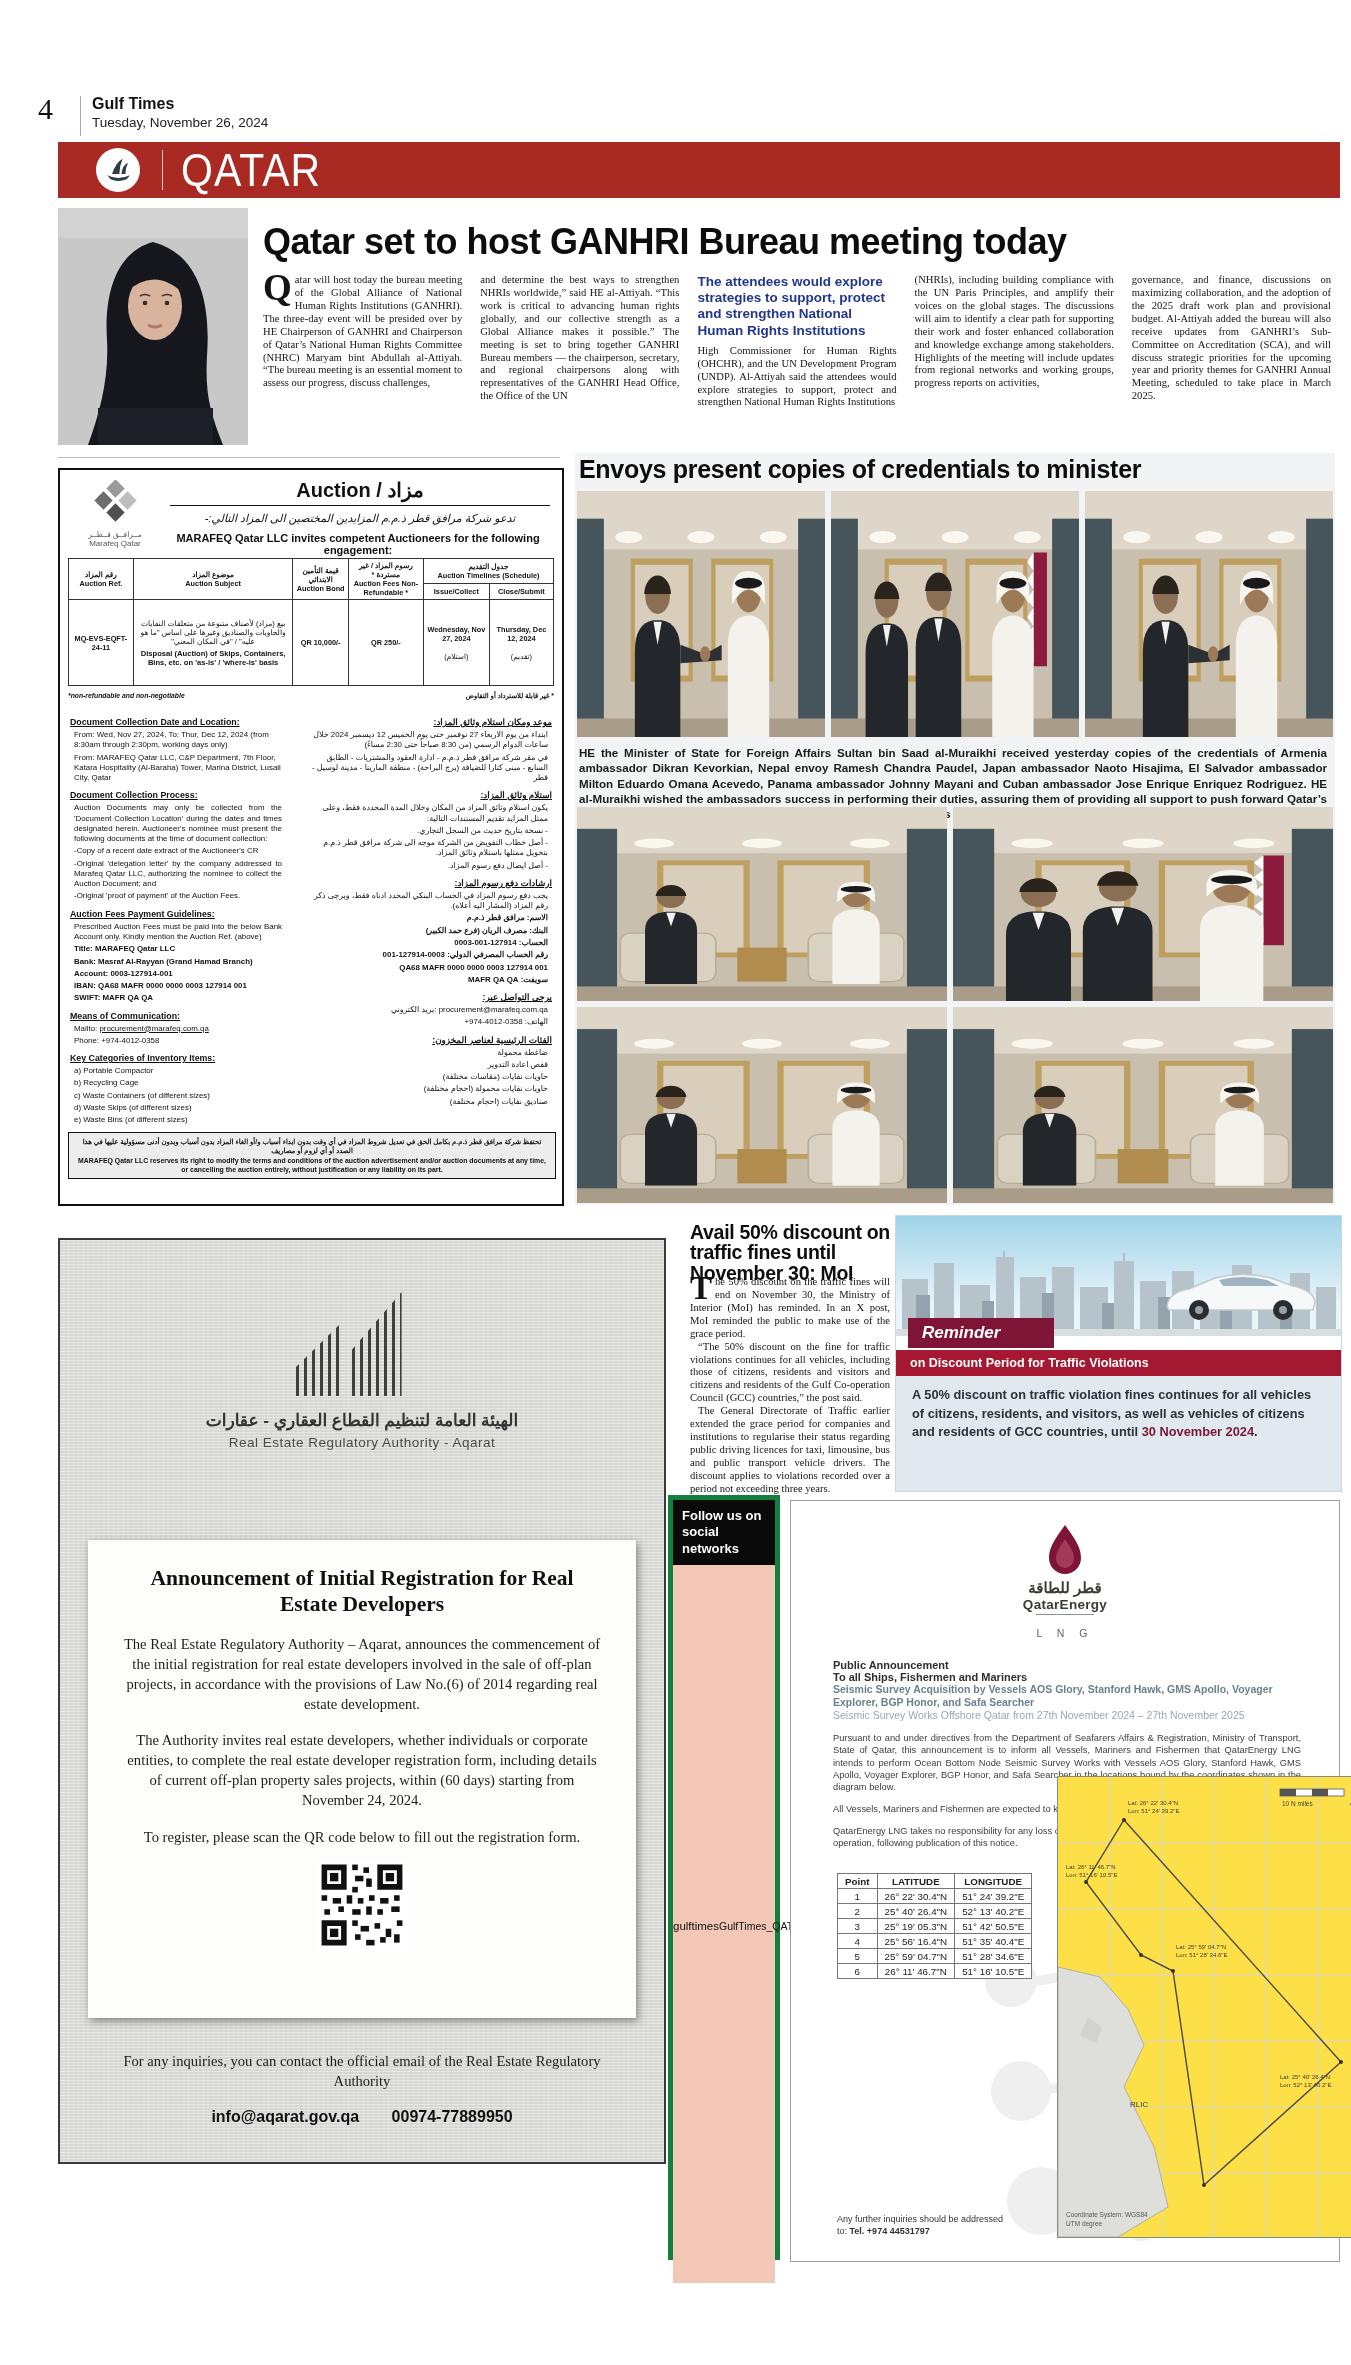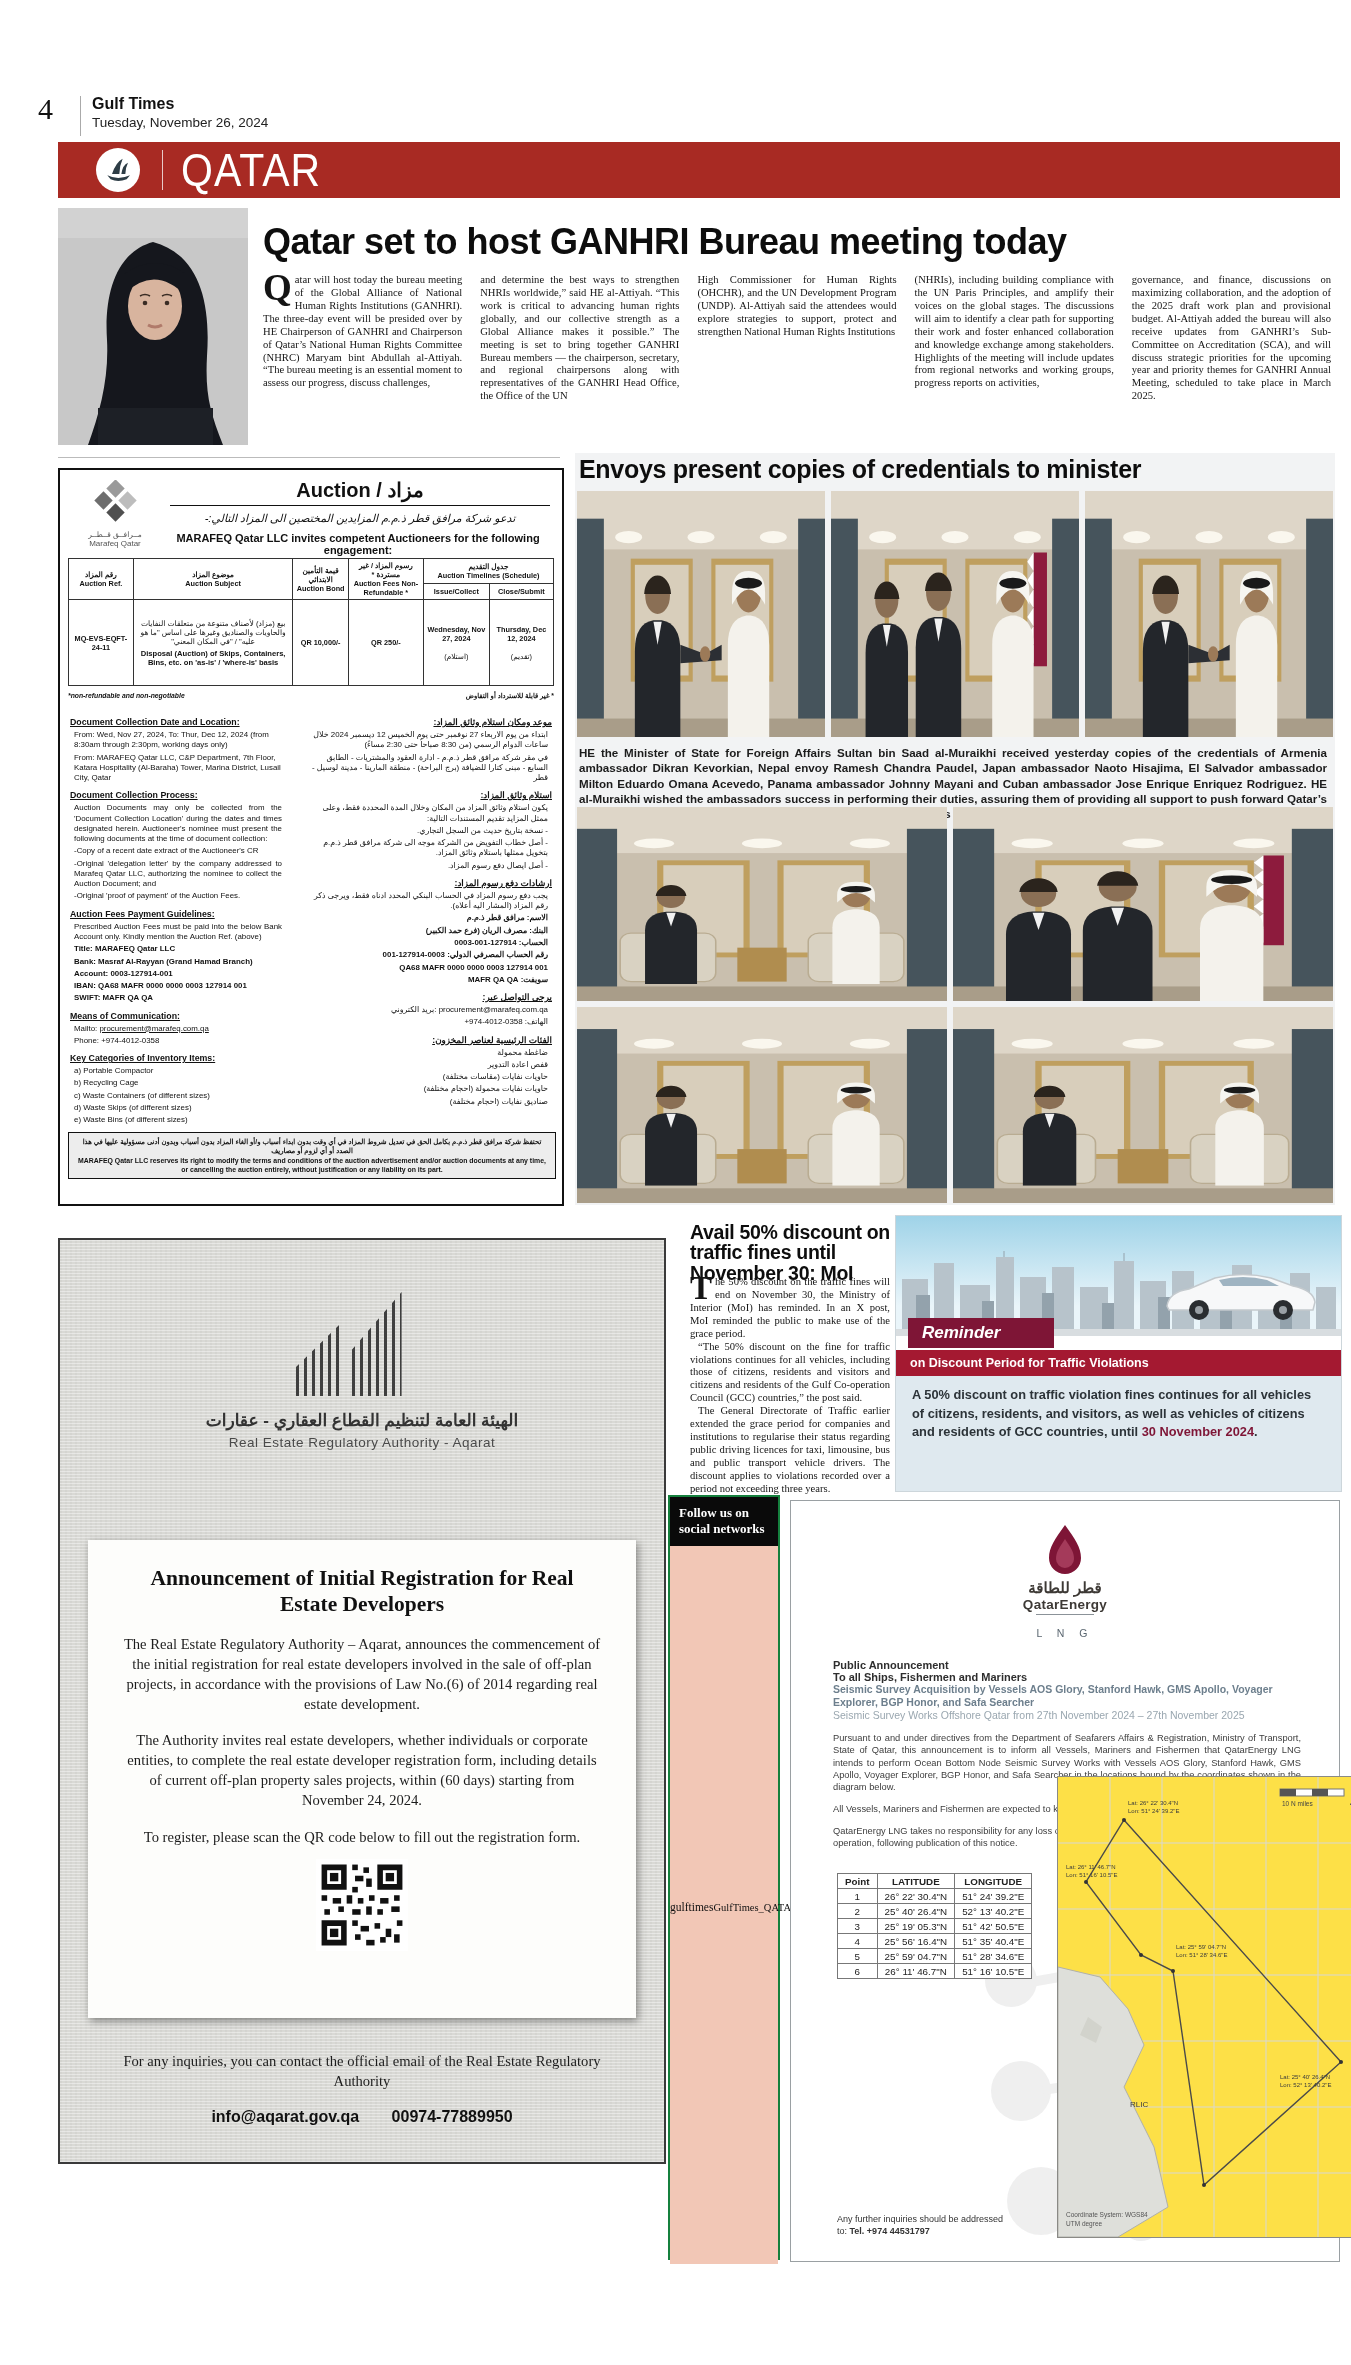--- a/index.html
+++ b/index.html
@@ -60,21 +60,21 @@
     background-image:repeating-linear-gradient(0deg,rgba(255,255,255,.4) 0 1px,rgba(0,0,0,0) 1px 3px),repeating-linear-gradient(90deg,rgba(0,0,0,.025) 0 2px,rgba(0,0,0,0) 2px 5px);}
   .aq-bars{background:repeating-linear-gradient(90deg,#3f3f3f 0 3px,rgba(0,0,0,0) 3px 8px);
     clip-path:polygon(0 100%,0 72%,34% 30%,34% 100%,42% 100%,42% 56%,80% 0,80% 100%);}
   .aq-title-ar{font-size:17px;font-weight:bold;color:#333;}
   .aq-title-en{font-size:13.5px;color:#4a4a4a;letter-spacing:.5px;}
   .aq-white{background:#fdfdfb;box-shadow:2px 3px 8px rgba(0,0,0,.4);padding:26px 34px;box-sizing:border-box;}
   .aq-head{font-family:"Liberation Serif",serif;font-size:21.5px;font-weight:bold;line-height:1.2;color:#111;}
   .aq-p{font-family:"Liberation Serif",serif;font-size:14.6px;line-height:1.38;color:#1c1c1c;margin-top:16px;}
   .aq-contact{font-size:16px;font-weight:bold;color:#111;}
   
-  .socbox{border:2px solid #15803d;background:#c2410c;font-family:Liberation Serif, serif;}
+  .socbox{border:5px solid #15803d;background:#c2410c;}
   .soc-head{background:#0a0a0a;color:#fff;font-weight:bold;font-size:13px;line-height:1.25;padding:8px 9px;}
   .soc-body{background:#f2c7b6;display:flex;flex-direction:row;align-items:center;padding-top:24px;}
   .soc-label{font-size:11.5px;color:#111;margin:7px 0 26px 0;}
   
   .qebox{border:1px solid #9aa0a3;background:#fff;}
   .qe-brand-ar{font-size:15px;font-weight:bold;color:#3d3935;}
   .qe-brand-en{font-size:13.5px;font-weight:bold;color:#3d3935;letter-spacing:.3px;}
   .qe-lng{font-size:10.5px;letter-spacing:6px;color:#5a6670;border-top:1px solid #8b9298;padding-top:12px;margin-top:2px;}
   .qe-t1{font-size:11px;font-weight:bold;color:#2e2e2e;}
   .qe-t3{font-size:10.5px;font-weight:bold;color:#6d7f8d;line-height:1.25;}
@@ -180,20 +180,21 @@
   </div>
 
   <div class="abs headline" style="left:263px;top:224px;width:1020px;">Qatar set to host GANHRI  Bureau meeting today</div>
 
   <div class="abs cols" style="left:263px;top:274px;width:1068px;height:172px;">
     <div class="col"><span class="dropcap">Q</span><span>atar will host today the bureau meeting of the Global Alliance of National Human Rights Institutions (GANHRI). The three-day event will be presided over by HE Chairperson of GANHRI and Chairperson of Qatar’s National Human Rights Committee (NHRC) Maryam bint Abdullah al-Attiyah.
 “The bureau meeting is an essential moment to assess our progress, discuss challenges,</span></div>
     <div class="col"><span>and determine the best ways to strengthen NHRIs worldwide,” said HE al-Attiyah. “This work is critical to advancing human rights globally, and our collective strength as a Global Alliance makes it possible.”
 The meeting is set to bring together GANHRI Bureau members — the chairperson, secretary, and regional chairpersons along with representatives of the GANHRI Head Office, the Office of the UN</span></div>
     <div class="col">
+      <div class="standfirst">The attendees would explore strategies to support, protect and strengthen National Human Rights Institutions</div>
       <span>High Commissioner for Human Rights (OHCHR), and the UN Development Program (UNDP).
 Al-Attiyah said the attendees would explore strategies to support, protect and strengthen National Human Rights Institutions</span>
     </div>
     <div class="col"><span>(NHRIs), including building compliance with the UN Paris Principles, and amplify their voices on the global stages. The discussions will aim to identify a clear path for supporting their work and foster enhanced collaboration and knowledge exchange among stakeholders.
 Highlights of the meeting will include updates from regional networks and working groups, progress reports on activities,</span></div>
     <div class="col"><span>governance, and finance, discussions on maximizing collaboration, and the adoption of the 2025 draft work plan and provisional budget. Al-Attiyah added the bureau will also receive updates from GANHRI’s Sub-Committee on Accreditation (SCA), and will discuss strategic priorities for the upcoming year and priority themes for GANHRI Annual Meeting, scheduled to take place in March 2025.</span></div>
   </div>
 
   <div class="abs hr-light" style="left:58px;top:457px;width:502px;"></div>
 

